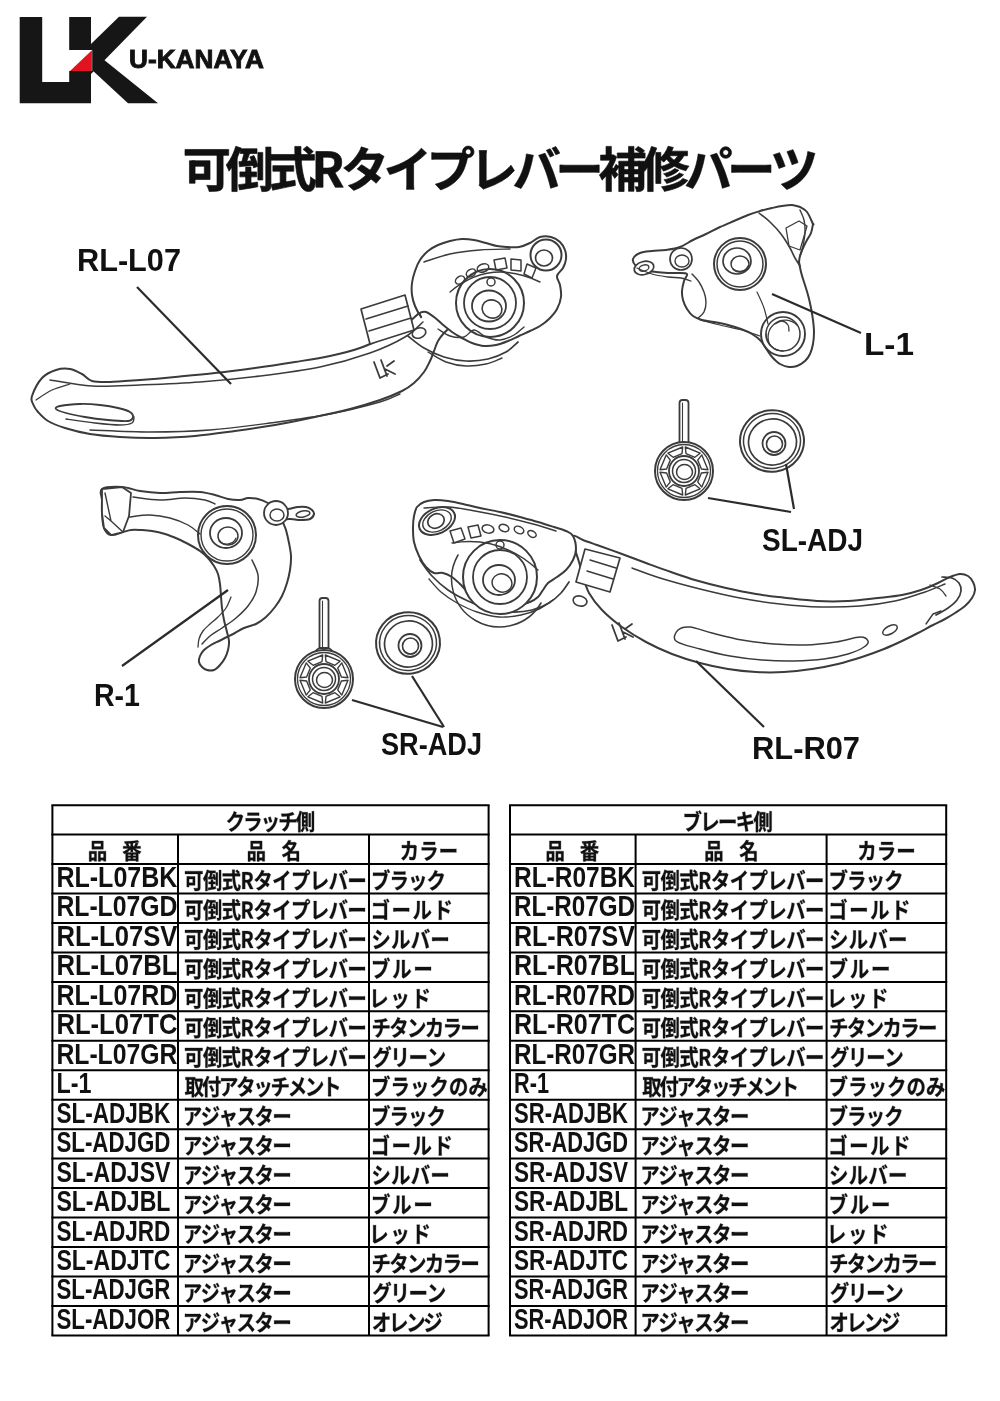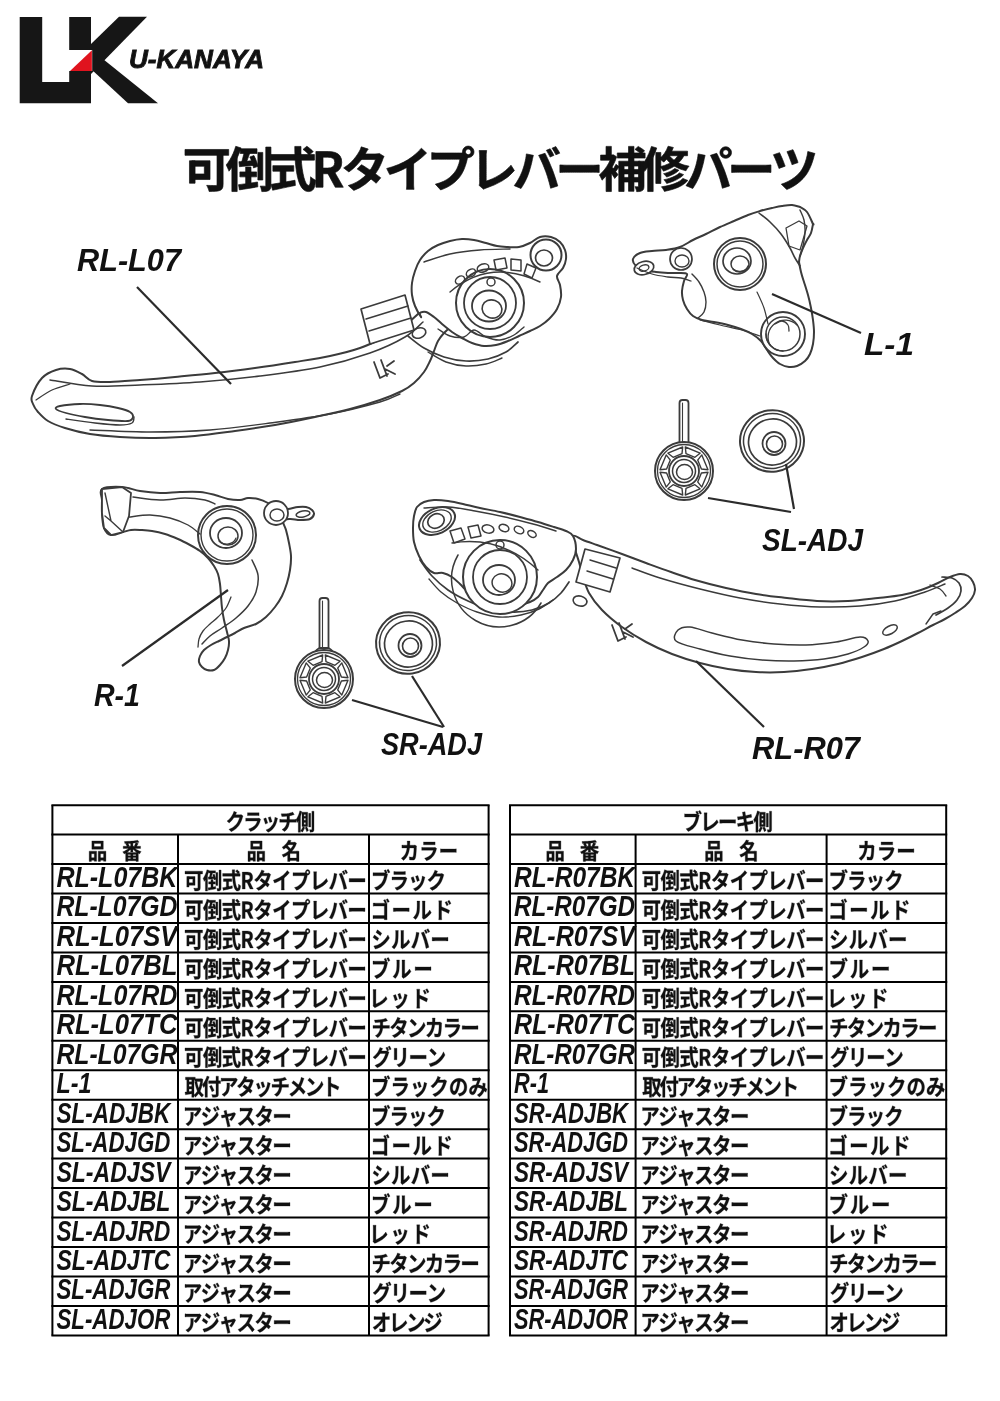--- a/index.html
+++ b/index.html
@@ -1,14 +1,14 @@
 <!DOCTYPE html>
 <html><head><meta charset="utf-8"><style>
 html,body{margin:0;padding:0;background:#fff;}
-#page{position:relative;width:1000px;height:1401px;background:#fff;overflow:hidden;font-style:italic;}
+#page{position:relative;width:1000px;height:1401px;background:#fff;overflow:hidden;}
 svg{display:block;}
 </style></head><body>
 <div id="page">
 <svg width="1000" height="1401" viewBox="0 0 1000 1401">
 <defs>
 <path id="g0" d="M91 0V-741H348Q427 -741 490 -720Q553 -700 590 -651Q627 -601 627 -516Q627 -434 590 -382Q553 -329 490 -304Q427 -280 348 -280H239V0ZM239 -397H335Q407 -397 444 -427Q482 -457 482 -516Q482 -576 444 -600Q407 -623 335 -623H239ZM493 0 321 -318 425 -410 659 0Z"></path>
 <path id="g1" d="M591 -685Q581 -609 565 -523Q549 -437 522 -349Q493 -248 454 -175Q415 -102 368 -62Q322 -23 267 -23Q212 -23 165 -60Q119 -98 91 -164Q64 -230 64 -314Q64 -401 99 -478Q134 -555 196 -614Q259 -674 342 -708Q426 -742 523 -742Q616 -742 691 -712Q765 -682 818 -629Q871 -576 899 -505Q927 -434 927 -352Q927 -247 884 -164Q841 -81 757 -27Q672 27 546 47L471 -72Q500 -75 522 -79Q544 -83 564 -88Q612 -100 654 -122Q695 -145 726 -178Q757 -212 774 -257Q792 -302 792 -356Q792 -415 774 -464Q756 -513 721 -549Q686 -586 636 -605Q586 -625 521 -625Q441 -625 380 -597Q319 -568 277 -523Q235 -478 214 -426Q192 -374 192 -327Q192 -277 204 -243Q216 -210 233 -193Q251 -177 271 -177Q292 -177 312 -198Q333 -220 353 -264Q373 -308 393 -375Q416 -447 432 -529Q448 -611 455 -689Z"></path>
 <path id="g2" d="M213 -757Q234 -755 257 -754Q281 -752 297 -752Q319 -752 347 -753Q376 -754 406 -755Q436 -756 463 -758Q490 -760 507 -761Q525 -762 544 -766Q562 -770 575 -775L655 -713Q645 -701 636 -692Q627 -682 621 -671Q604 -643 582 -595Q560 -546 535 -490Q511 -434 488 -381Q473 -347 457 -309Q441 -271 424 -233Q407 -196 391 -163Q375 -131 360 -107Q330 -62 293 -41Q256 -19 204 -19Q138 -19 94 -62Q50 -105 50 -181Q50 -241 77 -293Q104 -345 153 -383Q203 -422 270 -443Q337 -464 417 -464Q504 -464 585 -444Q666 -424 737 -393Q807 -362 863 -329Q920 -295 960 -268L901 -129Q856 -171 800 -210Q744 -249 680 -282Q617 -314 545 -333Q474 -352 397 -352Q324 -352 272 -329Q221 -306 194 -272Q167 -237 167 -200Q167 -176 179 -163Q192 -150 209 -150Q225 -150 236 -158Q247 -166 261 -185Q274 -203 287 -228Q299 -253 313 -283Q326 -313 340 -344Q353 -375 366 -404Q384 -444 403 -488Q422 -531 440 -572Q457 -613 472 -644Q457 -643 435 -643Q413 -642 388 -641Q364 -640 341 -638Q317 -637 300 -636Q285 -635 261 -633Q238 -631 219 -628ZM872 -520Q866 -414 850 -326Q835 -237 801 -165Q768 -92 710 -33Q652 25 562 72L456 -15Q548 -55 604 -107Q659 -159 688 -216Q716 -273 727 -328Q738 -382 741 -426Q743 -455 743 -484Q743 -512 741 -535Z"></path>
 <path id="g3" d="M955 -677Q947 -667 935 -652Q923 -636 916 -625Q893 -586 855 -535Q817 -485 771 -435Q725 -386 676 -351L572 -434Q602 -452 631 -476Q660 -500 684 -527Q709 -553 728 -577Q746 -601 756 -620Q743 -620 712 -620Q681 -620 638 -620Q595 -620 545 -620Q496 -620 447 -620Q398 -620 355 -620Q311 -620 280 -620Q248 -620 235 -620Q204 -620 176 -618Q148 -616 113 -613V-752Q142 -748 173 -745Q204 -742 235 -742Q248 -742 281 -742Q314 -742 359 -742Q405 -742 456 -742Q508 -742 559 -742Q611 -742 655 -742Q700 -742 731 -742Q763 -742 774 -742Q788 -742 808 -743Q828 -744 848 -746Q867 -748 876 -751ZM547 -542Q547 -468 544 -399Q541 -330 528 -267Q514 -203 485 -146Q455 -89 403 -38Q351 13 270 56L153 -39Q177 -47 204 -60Q231 -74 258 -94Q306 -127 336 -164Q365 -201 381 -244Q397 -288 403 -339Q409 -391 409 -452Q409 -475 408 -496Q407 -518 402 -542Z"></path>
 <path id="g4" d="M62 -389Q197 -424 306 -470Q416 -517 499 -568Q551 -600 603 -641Q656 -683 702 -727Q749 -771 781 -811L889 -708Q843 -663 789 -617Q734 -571 675 -529Q616 -487 558 -452Q501 -419 430 -384Q360 -349 282 -318Q204 -287 125 -263ZM478 -504 620 -537V-87Q620 -65 621 -39Q622 -13 624 9Q626 32 629 44H471Q473 32 474 9Q476 -13 477 -39Q478 -65 478 -87Z"></path>

